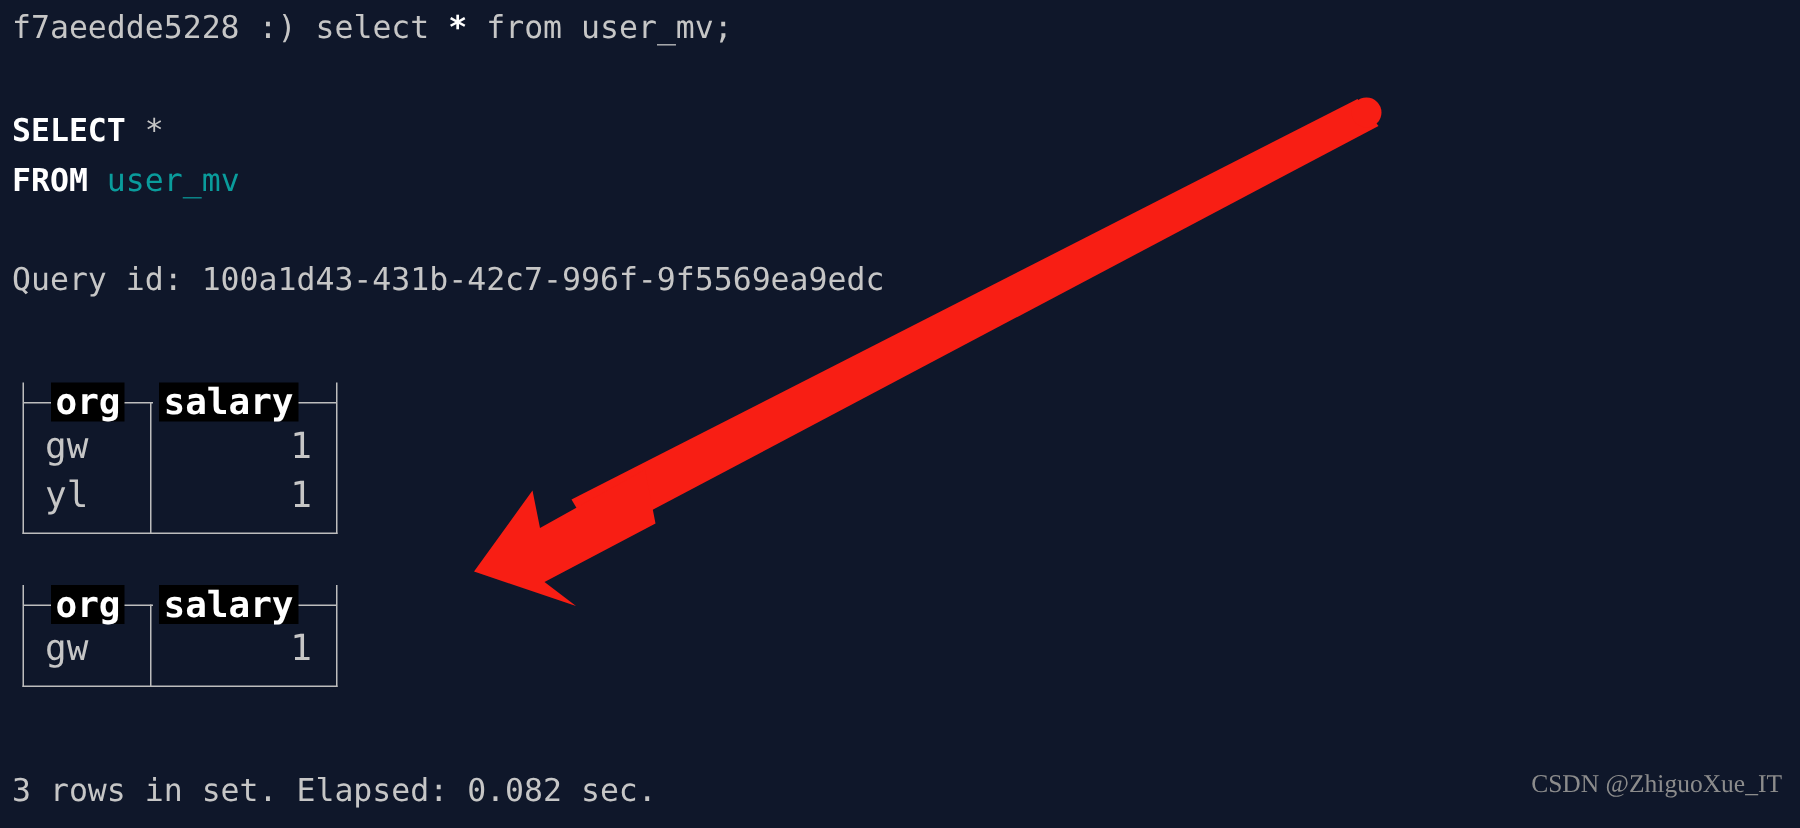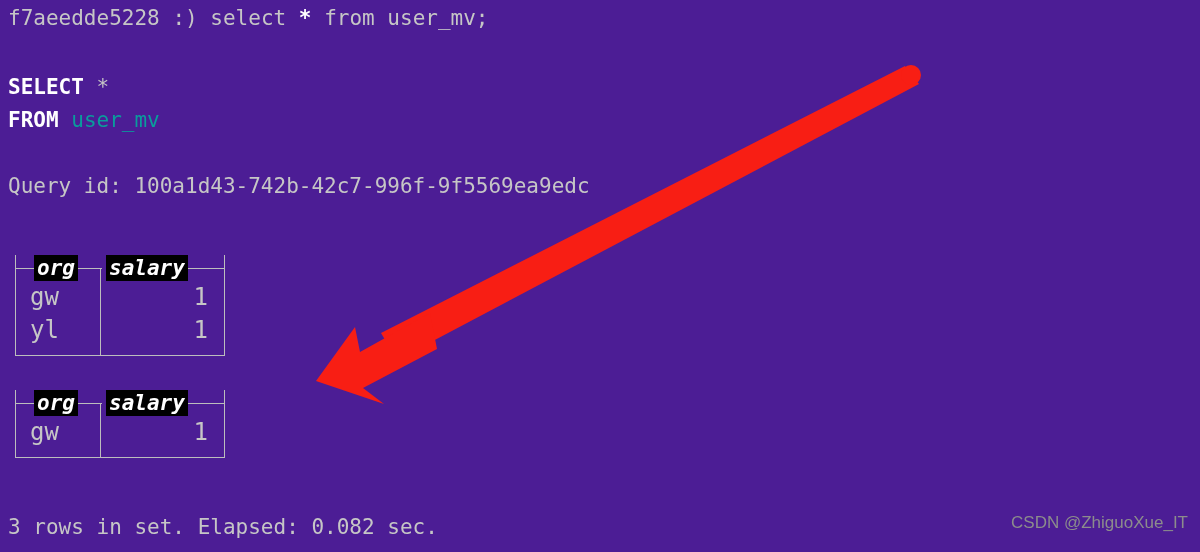--- a/index.html
+++ b/index.html
@@ -67,26 +67,25 @@
     position: absolute;
     top: 13px;
     height: 1px;
     background: #bdbdbd;
   }
   .hdr-label {
     position: absolute;
     top: 0px;
     color: #ffffff;
     font-weight: bold;
-    font-size: 21px;
+    font-size: 24px;
     line-height: 26px;
     background: #000000;
     padding: 0 3px;
     white-space: pre;
-    font-style: italic;
   }
   .body-row {
     position: relative;
     height: 33px;
   }
   .cell {
     position: absolute;
     top: 0;
     color: #c6c6c6;
     font-size: 24px;
@@ -111,40 +110,40 @@
     width: 1200px;
     height: 552px;
     pointer-events: none;
   }
 
   
   #watermark {
     position: absolute;
     right: 12px;
     top: 513px;
-    font-family: Liberation Sans, sans-serif;
+    font-family: Liberation Serif, serif;
     font-size: 17px;
     color: #8c8c8c;
     white-space: pre;
   }
 </style>
 </head>
 <body>
 
-<div id="screen" style="background: #4c1d95;">
+<div id="screen" style="background: #0f172a;">
 
   <div class="term">
 
     <div class="line prompt"><span>f7aeedde5228</span><span class="dim"> </span><span>:)</span><span class="dim"> </span><span>select </span><span class="star">*</span><span> from user_mv;</span></div>
 
     <div class="line sel"><span class="kw">SELECT</span><span class="dim"> </span><span class="dim">*</span></div>
 
     <div class="line frm"><span class="kw">FROM</span><span class="dim"> </span><span class="ident-teal" style="color: rgb(10, 156, 156); text-align: center;">user_mv</span></div>
 
-    <div class="line qid"><span>Query id: </span><span>100a1d43-742b-42c7-996f-9f5569ea9edc</span></div>
+    <div class="line qid"><span>Query id: </span><span>100a1d43-431b-42c7-996f-9f5569ea9edc</span></div>
 
     <div class="line footer">3 rows in set. Elapsed: 0.082 sec.</div>
   </div>
 
   <div class="rtable" id="table-1">
     <div class="hdr-row">
       <div class="hdr-seg" style="left:0px;  width: 18px;"></div>
       <div class="hdr-seg" style="left:57px; width: 29px;"></div>
       <div class="hdr-seg" style="left:115px;width: 93px;"></div>
       <div class="hdr-label" style="left:18px;">org</div>

